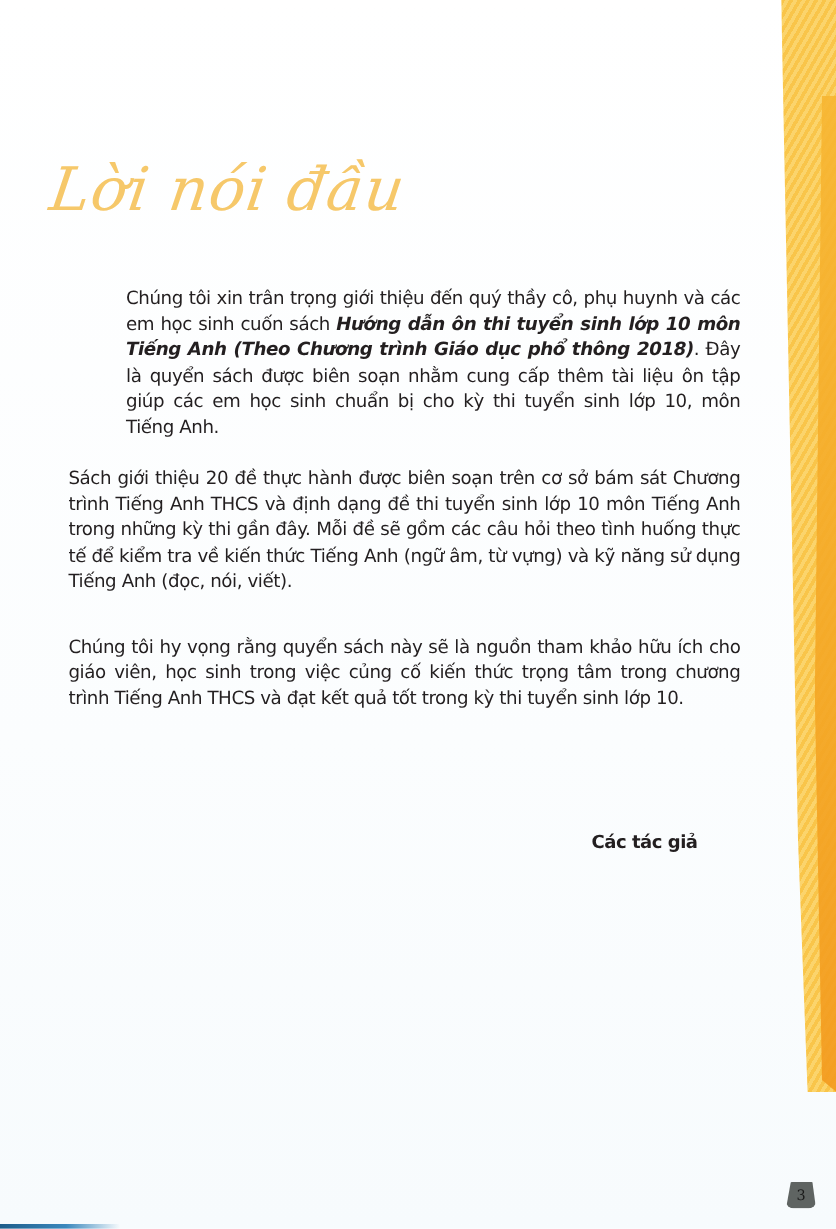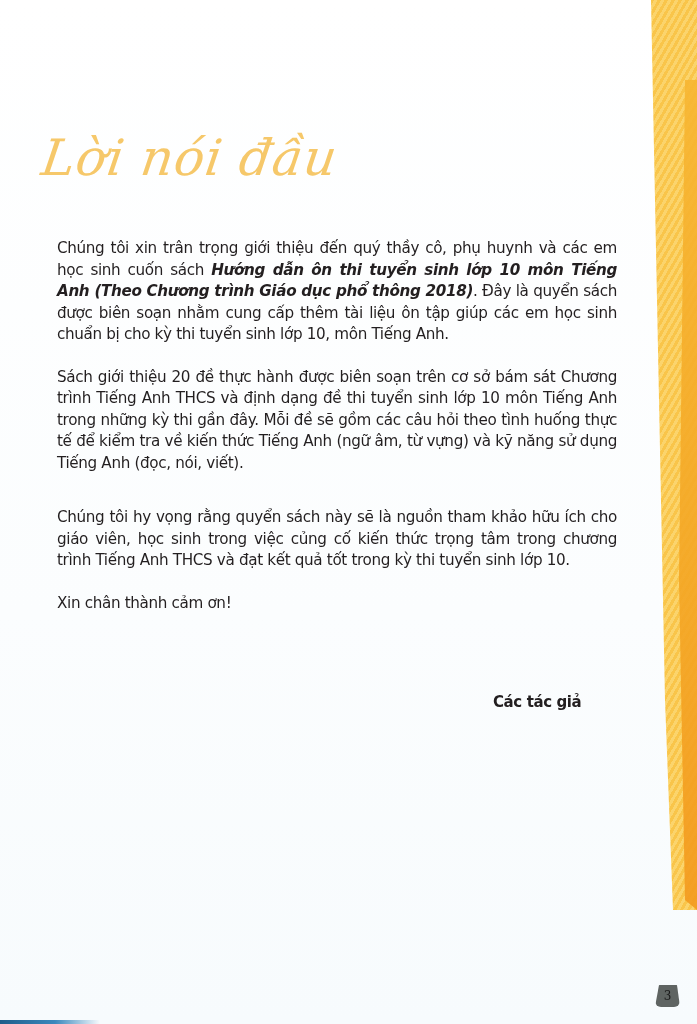--- a/index.html
+++ b/index.html
@@ -79,21 +79,21 @@
       font-family: "DejaVu Sans", sans-serif;
       font-size: 15.2px;
       line-height: 21.5px;
       color: #231f20;
       letter-spacing: -0.35px;
     }
     .body-text p {
       margin: 0 0 22px 0;
       text-align: justify;
     }
-    .body-text p.p1 { margin-bottom: 21px; }
+    .body-text p.p1 { margin-bottom: 21px; margin-left: 48px; }
     .body-text p.p2 { margin-bottom: 33px; }
     .body-text p.p3 { margin-bottom: 21px; }
     .body-text p.p4 { margin-bottom: 21px; }
     .bold-italic {
       font-weight: bold;
       font-style: italic;
     }
     .signature {
       position: absolute;
       left: 493px;
@@ -129,19 +129,18 @@
   <div class="bottom-strip"></div>
 
   <h1 class="heading">Lời nói đầu</h1>
 
   <div class="body-text">
     <p class="p1">
       <span>Chúng tôi xin trân trọng giới thiệu đến quý thầy cô, phụ huynh và các em học sinh cuốn sách </span><span class="bold-italic">Hướng dẫn ôn thi tuyển sinh lớp 10 môn Tiếng Anh (Theo Chương trình Giáo dục phổ thông 2018)</span><span>. Đây là quyển sách được biên soạn nhằm cung cấp thêm tài liệu ôn tập giúp các em học sinh chuẩn bị cho kỳ thi tuyển sinh lớp 10, môn Tiếng Anh.</span>
     </p>
     <p class="p2">Sách giới thiệu 20 đề thực hành được biên soạn trên cơ sở bám sát Chương trình Tiếng Anh THCS và định dạng đề thi tuyển sinh lớp 10 môn Tiếng Anh trong những kỳ thi gần đây. Mỗi đề sẽ gồm các câu hỏi theo tình huống thực tế để kiểm tra về kiến thức Tiếng Anh (ngữ âm, từ vựng) và kỹ năng sử dụng Tiếng Anh (đọc, nói, viết).</p>
     <p class="p3">Chúng tôi hy vọng rằng quyển sách này sẽ là nguồn tham khảo hữu ích cho giáo viên, học sinh trong việc củng cố kiến thức trọng tâm trong chương trình Tiếng Anh THCS và đạt kết quả tốt trong kỳ thi tuyển sinh lớp 10.</p>
-    <p class="p5">Xin chân thành cảm ơn!</p>
   </div>
 
   <div class="signature">Các tác giả</div>
 
   <div class="page-number">3</div>
 </div>
 
 </body></html>

